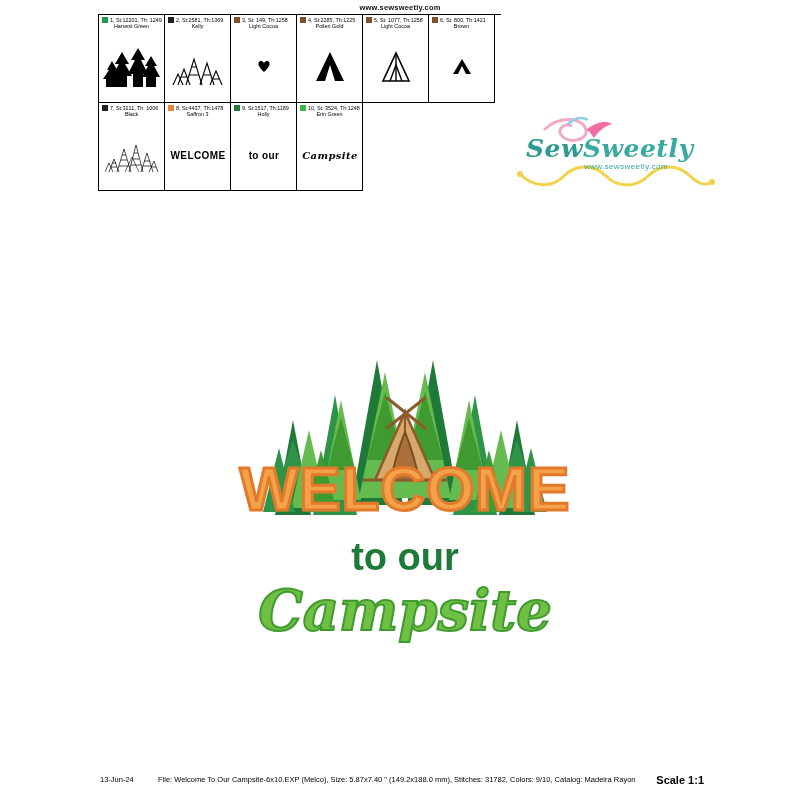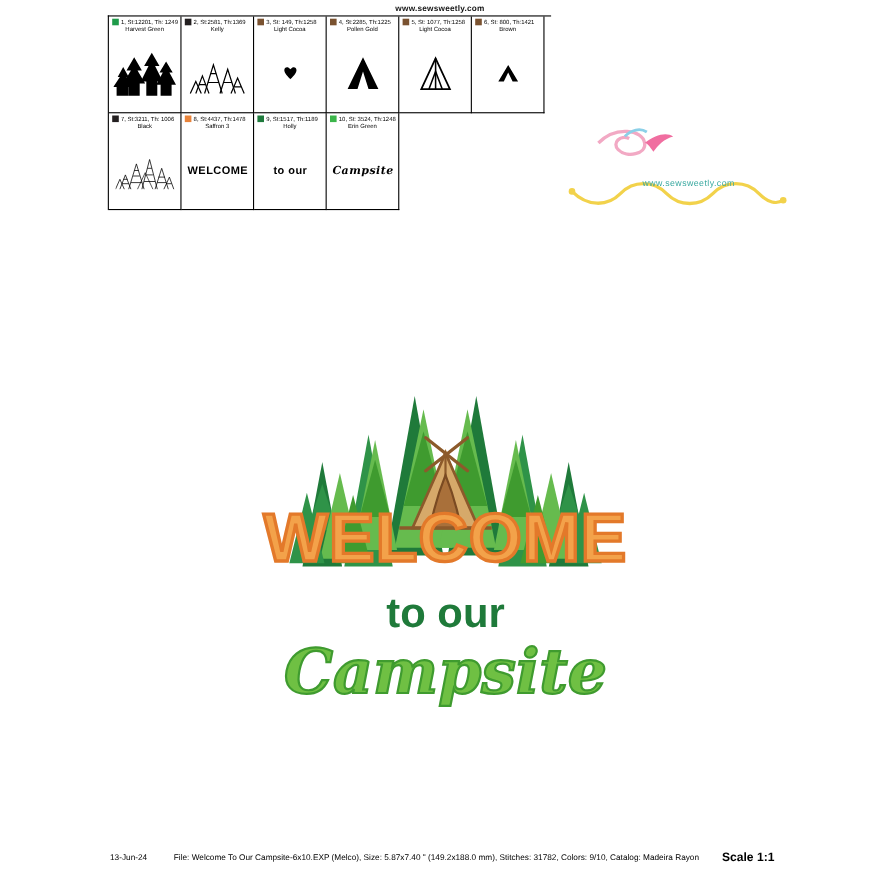--- a/index.html
+++ b/index.html
@@ -294,20 +294,23 @@
 
 <div class="logo">
   <svg class="swoosh" width="210" height="92" viewBox="0 0 210 92">
     <path d="M36 18 C52 2 76 6 78 18 C80 28 62 32 54 24 C48 18 56 10 64 14" fill="none" stroke="#f2a9c4" stroke-width="3"></path>
     <path d="M78 18 C88 10 98 8 104 12 C96 14 90 20 86 26 C82 20 80 18 78 18 Z" fill="#f06ea0"></path>
     <path d="M60 12 C66 6 74 4 80 8" fill="none" stroke="#8bd0e8" stroke-width="2.5"></path>
     <path d="M12 62 C26 76 44 76 56 64 C68 52 86 52 98 64 C110 76 128 76 140 64 C152 52 170 52 182 64 C190 72 198 74 204 70" fill="none" stroke="#f2d24b" stroke-width="3"></path>
     <circle cx="12" cy="62" r="3" fill="#f2d24b"></circle>
     <circle cx="204" cy="70" r="3" fill="#f2d24b"></circle>
   </svg>
+  <div class="brand">
+    <span class="cap">Sew</span><span>Sweetly</span>
+  </div>
   <div class="sub">www.sewsweetly.com</div>
 </div>
 
 <div class="design">
   <svg width="340" height="400" viewBox="0 0 340 400">
 
     <g>
       <path d="M40 215 L58 120 L76 215 Z" fill="#1f7a3a"></path>
       <path d="M44 182 L58 140 L72 182 Z" fill="#2f9348"></path>
       <path d="M300 215 L282 120 L264 215 Z" fill="#1f7a3a"></path>

